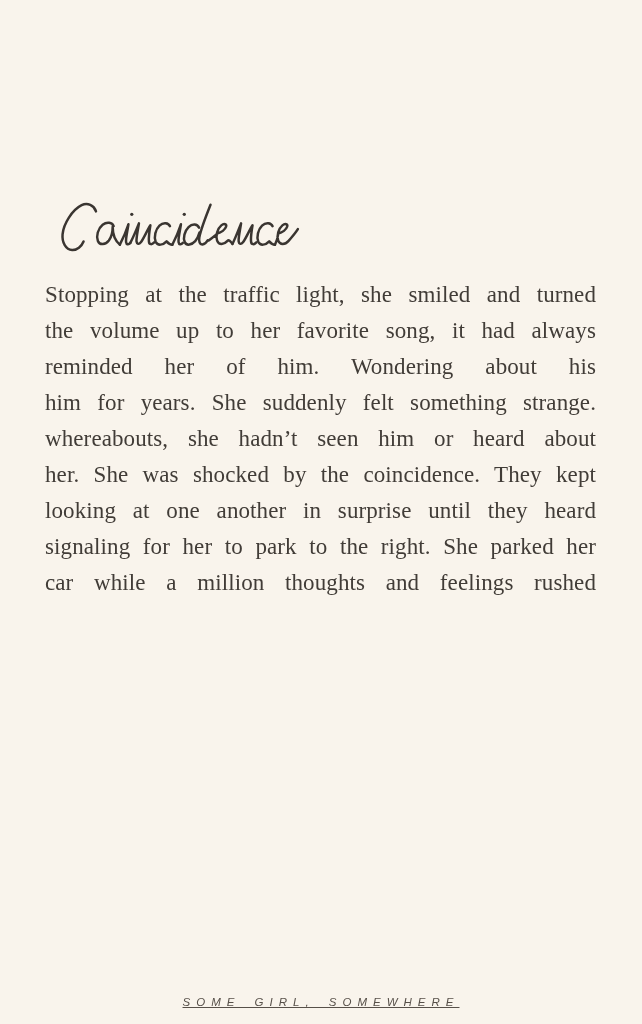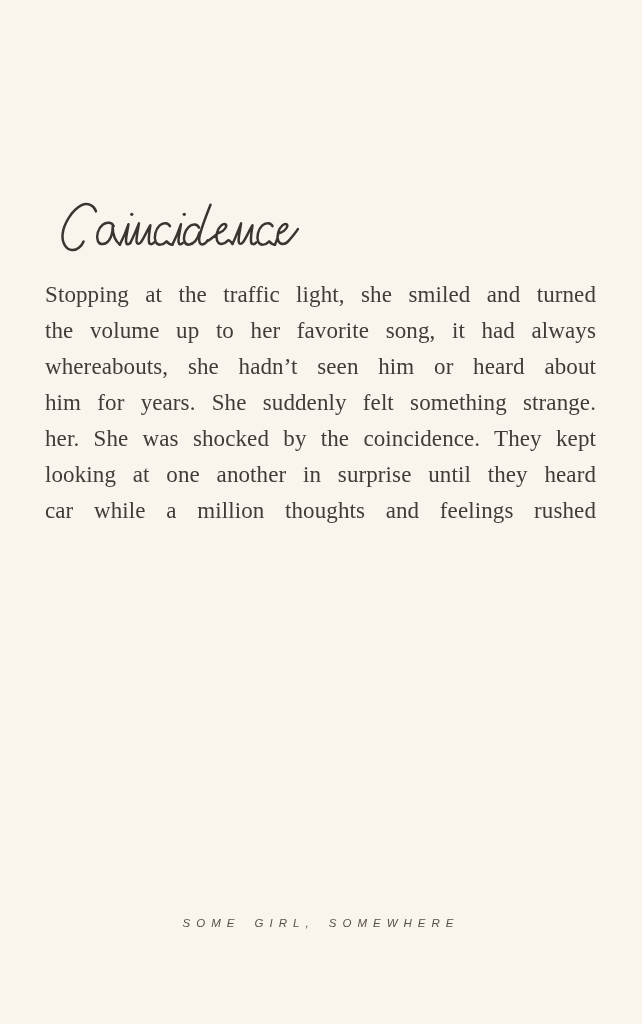--- a/index.html
+++ b/index.html
@@ -52,29 +52,30 @@
     text-align-last:justify;
     white-space:normal;
     letter-spacing:0.1px;
   }
   .body-line.last{
     text-align-last:left;
   }
   .footer{
     position:absolute;
     left:0;
-    top:917px;
+    top:996px;
     width:642px;
     text-align:center;
     font-family:"Liberation Sans", sans-serif;
     font-style:italic;
     font-size:11.5px;
     letter-spacing:6px;
     word-spacing:5px;
     color:var(--footer-ink);
+    text-decoration:underline;
   }
 </style>
 </head>
 <body>
 
 <div class="page">
 
   <div class="title-wrap">
     <svg viewBox="0 0 256 66" aria-hidden="true">
       <g fill="none" stroke="currentColor" stroke-width="2.6" stroke-linecap="round" stroke-linejoin="round">
@@ -107,22 +108,24 @@
         <circle cx="78" cy="16" r="1.7"></circle>
         <circle cx="133" cy="16" r="1.7"></circle>
       </g>
     </svg>
     <span class="sr-only">Coincidence</span>
   </div>
 
   <div class="body-block">
     <div class="body-line">Stopping at the traffic light, she smiled and turned</div>
     <div class="body-line">the volume up to her favorite song, it had always</div>
+    <div class="body-line">reminded her of him. Wondering about his</div>
+    <div class="body-line">him for years. She suddenly felt something strange.</div>
     <div class="body-line">whereabouts, she hadn’t seen him or heard about</div>
-    <div class="body-line">him for years. She suddenly felt something strange.</div>
     <div class="body-line">her. She was shocked by the coincidence. They kept</div>
     <div class="body-line">looking at one another in surprise until they heard</div>
+    <div class="body-line">signaling for her to park to the right. She parked her</div>
     <div class="body-line">car while a million thoughts and feelings rushed</div>
   </div>
 
   <div class="footer">SOME GIRL, SOMEWHERE</div>
 
 </div>
 
 </body></html>

